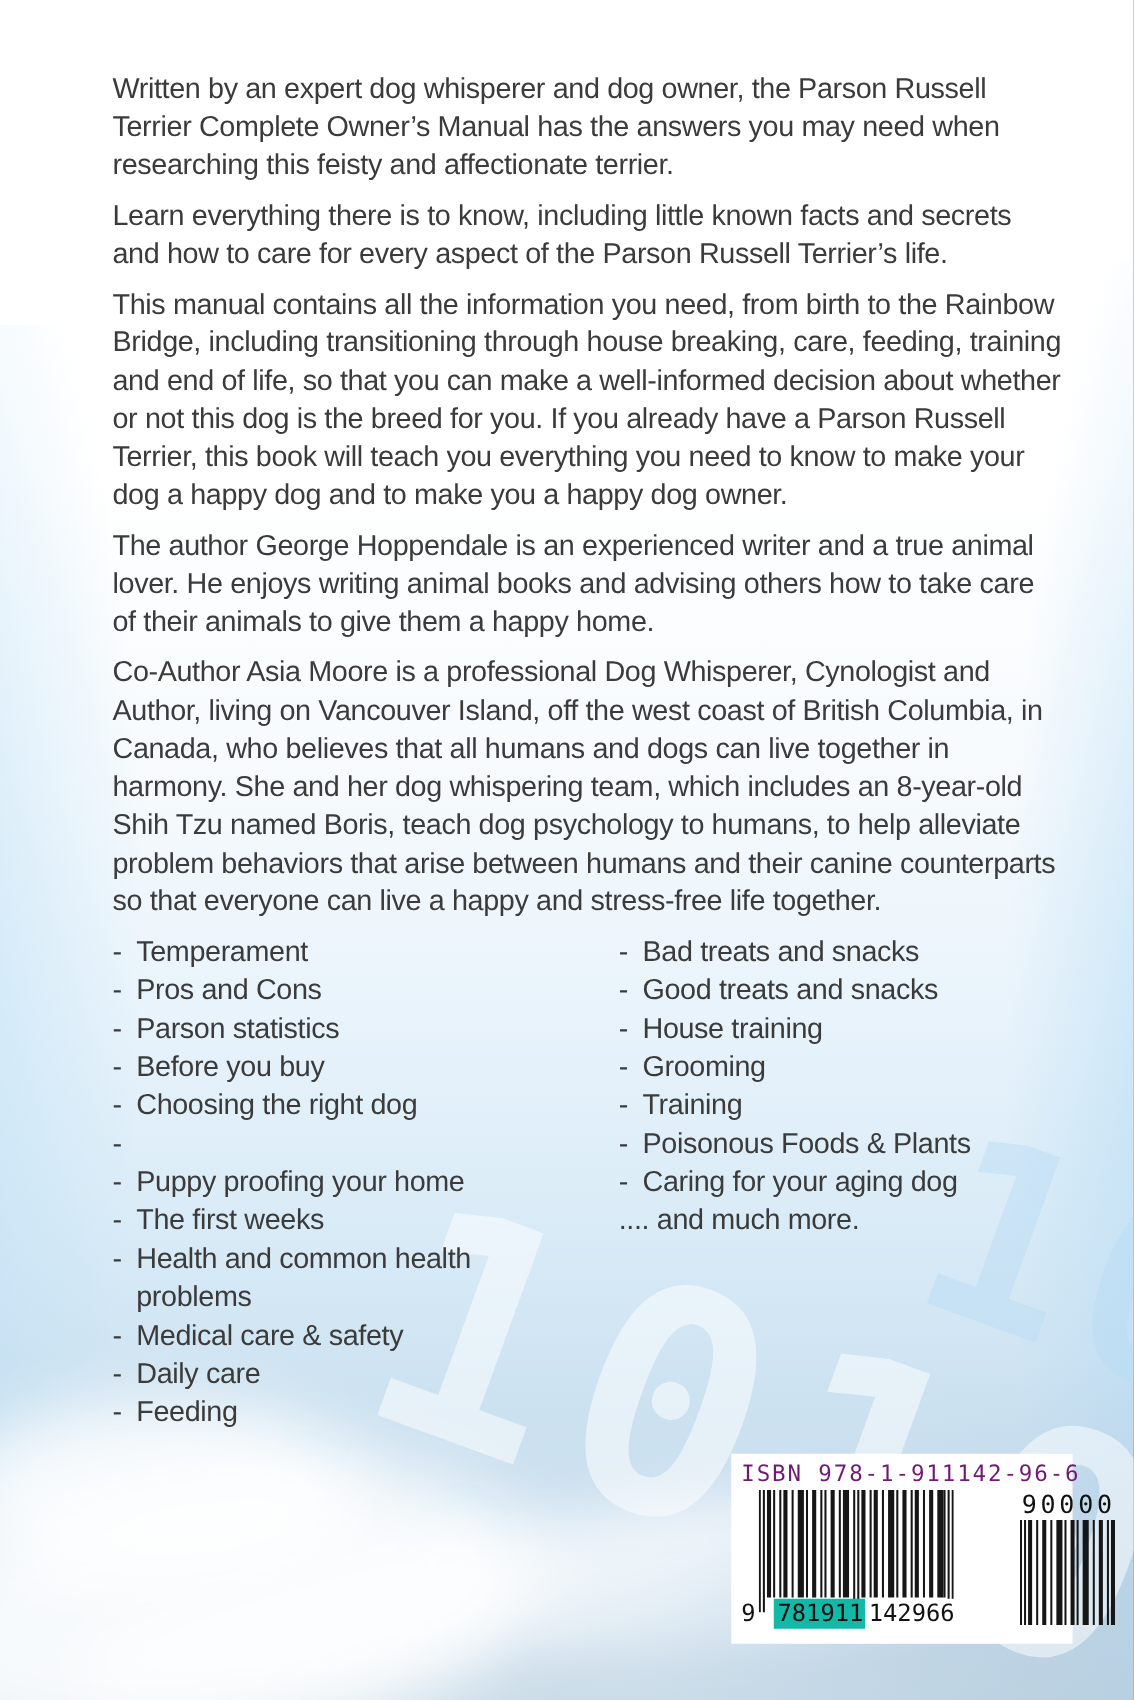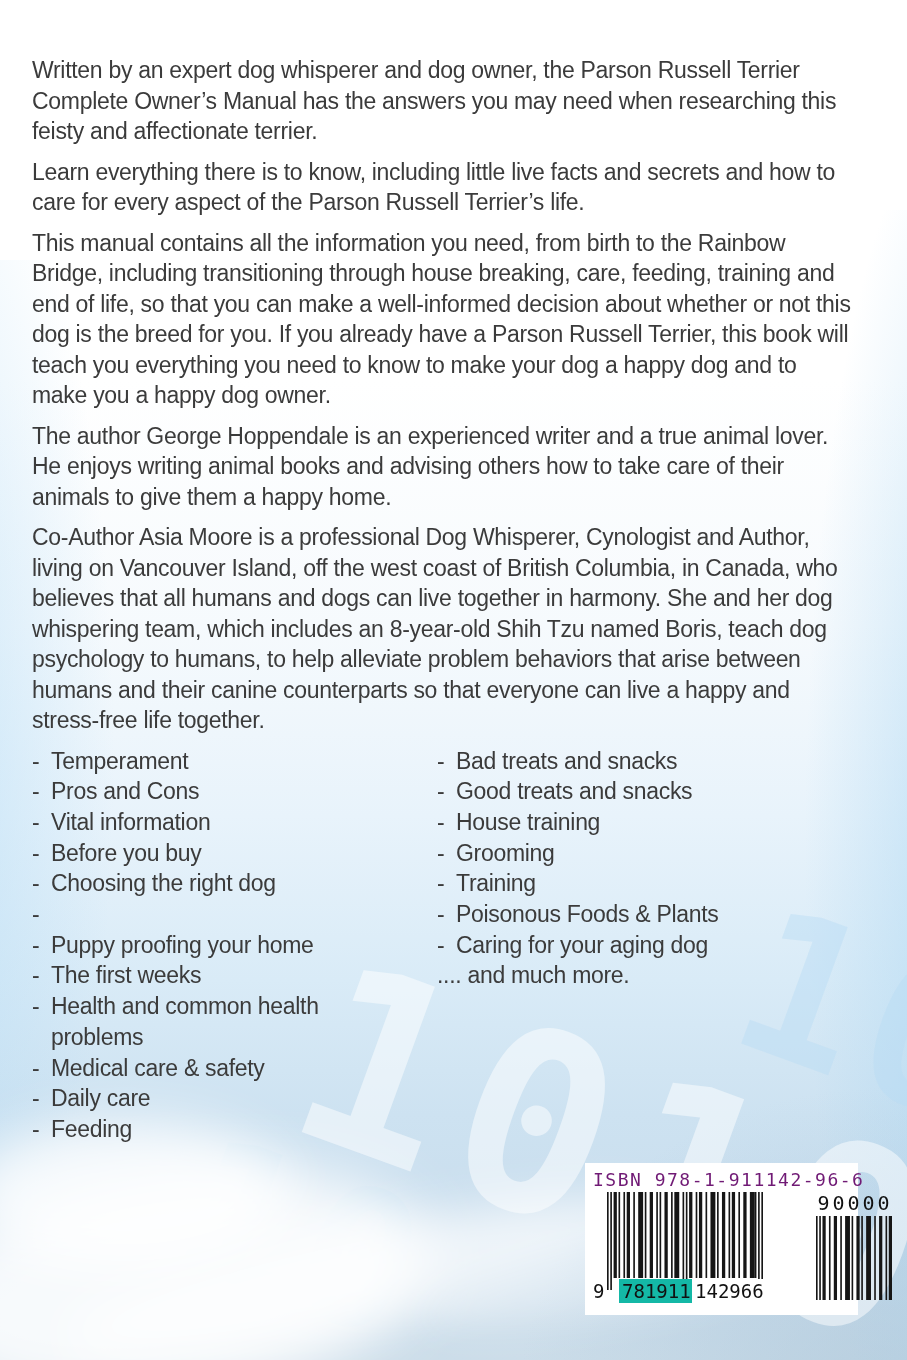--- a/index.html
+++ b/index.html
@@ -29,21 +29,21 @@
     background:rgba(255,255,255,0.85);filter:blur(28px);transform:rotate(-8deg);}
   .cloud2{left:60px;bottom:40px;width:600px;height:90px;border-radius:50%;
     background:rgba(255,255,255,0.7);filter:blur(22px);transform:rotate(-12deg);}
   .cloud3{left:-40px;top:1120px;width:330px;height:150px;border-radius:50%;
     background:rgba(255,255,255,0.8);filter:blur(26px);}
   .cloud4{left:420px;top:1240px;width:420px;height:70px;border-radius:50%;
     background:rgba(255,255,255,0.35);filter:blur(18px);transform:rotate(-10deg);}
   
   .content{
     position:absolute;left:0;top:0;right:0;
-    padding:55px 56px 0 32px;
+    padding:55px 56px 0 90px;
     font-size:23px;letter-spacing:-0.3px;line-height:30.5px;
   }
   .content p{margin:0 0 10px 0;}
   .covered-heading{margin:0 0 11px 0;font-size:23px;font-weight:normal;line-height:30.5px;}
   .lists{display:flex;align-items:flex-start;}
   .lists ul{list-style:none;margin:0;padding:0;}
   .col-left{width:405px;flex:0 0 405px;}
   .col-right{flex:1;}
   .lists li{display:flex;line-height:30.7px;}
   .bullet{flex:0 0 19px;}
@@ -88,39 +88,39 @@
   <div class="wm wm2">10</div>
   <div class="wm wm3">10</div>
   <div class="wm wm1">1010</div>
   <div class="cloud cloud1"></div>
   <div class="cloud cloud2"></div>
   <div class="cloud cloud3"></div>
   <div class="cloud cloud4"></div>
 
   <div class="content">
     <p>Written by an expert dog whisperer and dog owner, the Parson Russell Terrier Complete Owner’s Manual has the answers you may need when researching this feisty and affectionate terrier.</p>
-    <p>Learn everything there is to know, including little live facts and secrets and how to care for every aspect of the Parson Russell Terrier’s life.</p>
+    <p>Learn everything there is to know, including little known facts and secrets and how to care for every aspect of the Parson Russell Terrier’s life.</p>
     <p>This manual contains all the information you need, from birth to the Rainbow Bridge, including transitioning through house breaking, care, feeding, training and end of life, so that you can make a well-informed decision about whether or not this dog is the breed for you. If you already have a Parson Russell Terrier, this book will teach you everything you need to know to make your dog a happy dog and to make you a happy dog owner.</p>
     <p>The author George Hoppendale is an experienced writer and a true animal lover. He enjoys writing animal books and advising others how to take care of their animals to give them a happy home.</p>
     <p>Co-Author Asia Moore is a professional Dog Whisperer, Cynologist and Author, living on Vancouver Island, off the west coast of British Columbia, in Canada, who believes that all humans and dogs can live together in harmony. She and her dog whispering team, which includes an 8-year-old Shih Tzu named Boris, teach dog psychology to humans, to help alleviate problem behaviors that arise between humans and their canine counterparts so that everyone can live a happy and stress-free life together.</p>
 
 
     <div class="lists">
       <ul class="col-left">
         <li>
             <span class="bullet">-</span>
             <span class="label">Temperament</span>
           </li>
         <li>
             <span class="bullet">-</span>
             <span class="label">Pros and Cons</span>
           </li>
         <li>
             <span class="bullet">-</span>
-            <span class="label">Vital information</span>
+            <span class="label">Parson statistics</span>
           </li>
         <li>
             <span class="bullet">-</span>
             <span class="label">Before you buy</span>
           </li>
         <li>
             <span class="bullet">-</span>
             <span class="label">Choosing the right dog</span>
           </li>
         <li>

